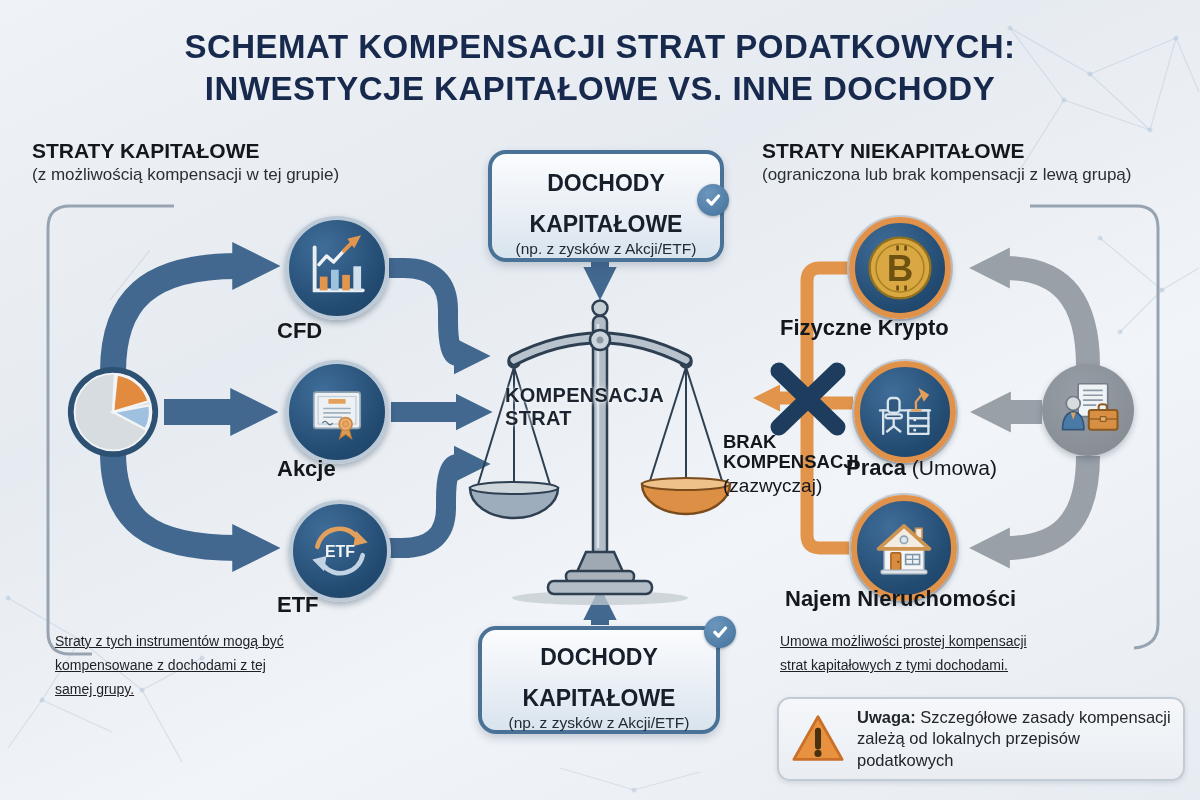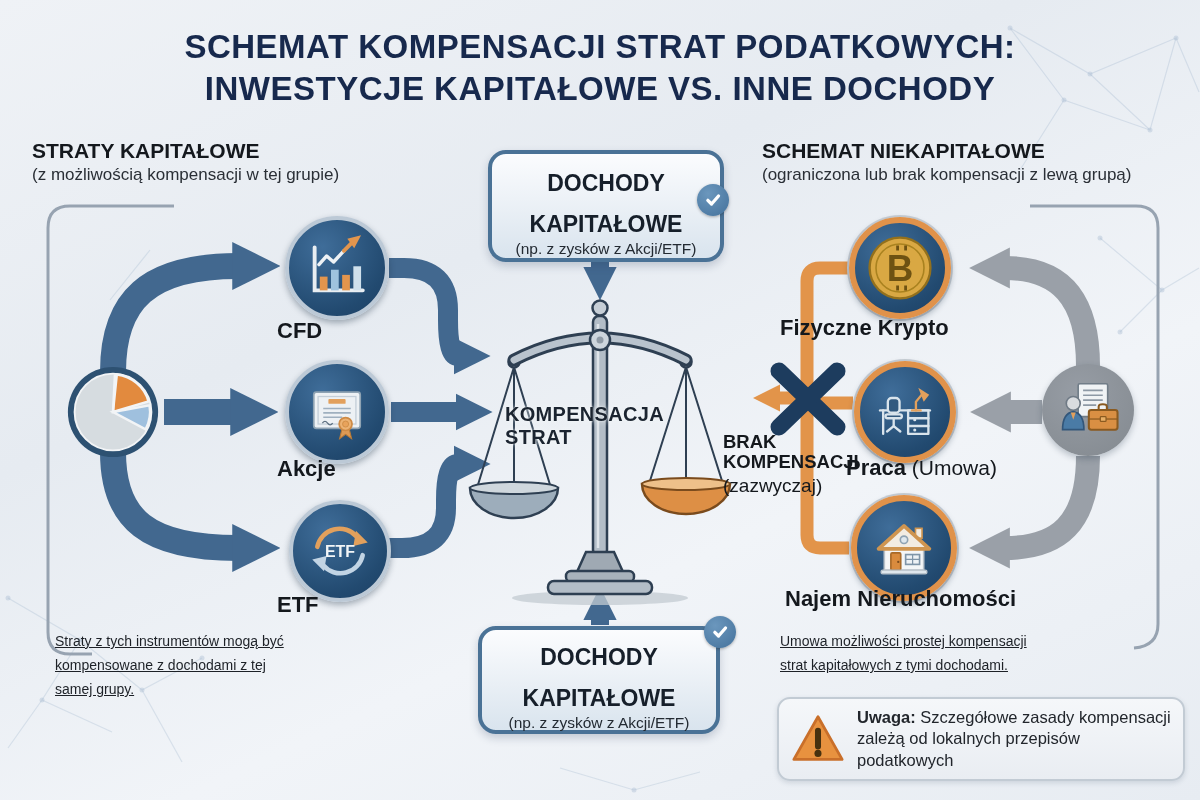--- a/index.html
+++ b/index.html
@@ -39,21 +39,21 @@
     display:flex;align-items:center;justify-content:center;}
   .gray-circ{border-radius:50%;background:radial-gradient(circle at 40% 32%,#979da5,#83898f);
     box-shadow:0 3px 6px rgba(20,40,60,.25);
     display:flex;align-items:center;justify-content:center;}
   .ilabel{font-size:22px;font-weight:bold;color:#14181d;}
   .ilabel .norm{font-weight:normal;font-size:21px;}
   .fnote{font-size:14px;color:#1d2127;line-height:24px;text-decoration:underline;}
   .brak{font-size:18.5px;font-weight:bold;color:#14181d;line-height:20px;}
   .brak .norm{font-weight:normal;font-size:19px;}
   .scale-label{font-size:20px;font-weight:bold;color:#1b2430;line-height:23px;letter-spacing:.3px;
-    text-shadow:0 0 6px rgba(245,248,250,.9),0 0 2px rgba(245,248,250,.9);margin-top:19px;}
+    text-shadow:0 0 6px rgba(245,248,250,.9),0 0 2px rgba(245,248,250,.9);}
   
   .warnbox{border:2px solid #c2cbd4;border-radius:13px;
     background:linear-gradient(180deg,#f5f7fa,#e9edf2);
     box-shadow:0 2px 5px rgba(40,60,90,.15);
     display:flex;align-items:center;}
   .warntext{font-size:16.5px;color:#22262c;line-height:21.5px;}
 </style>
 </head>
 <body>
 
@@ -250,21 +250,21 @@
       </svg>
   </div>
 
   <div class="abs ctr brak" style="left:723px;top:432px;width:170px;">
     <span style="display:block">BRAK</span>
     <span style="display:block">KOMPENSACJI</span>
     <span class="norm" style="display:block;margin-top:4px;">(zazwyczaj)</span>
   </div>
 
   <div class="abs ctr" style="left:762px;top:138px;width:420px;">
-    <div class="ghdr">SCHEMAT NIEKAPITAŁOWE</div>
+    <div class="ghdr">STRATY NIEKAPITAŁOWE</div>
     <div class="gsub">(ograniczona lub brak kompensacji z lewą grupą)</div>
   </div>
 
   <div class="abs orange-circ" style="left:849px;top:217px;width:90px;height:90px;">
     <svg width="80" height="80" viewBox="-50 -50 100 100">
       <circle r="38" fill="#d9a843" stroke="#93701c" stroke-width="3"></circle>
       <circle r="30" fill="none" stroke="#a9821f" stroke-width="2"></circle>
       <text x="0" y="16" text-anchor="middle" font-size="46" font-weight="bold" fill="#6e5212" font-family="Liberation Sans, DejaVu Sans, sans-serif">B</text>
       <path d="M-3 -28 V-22 M7 -28 V-22 M-3 22 V28 M7 22 V28" stroke="#6e5212" stroke-width="3.5"></path>
     </svg>

